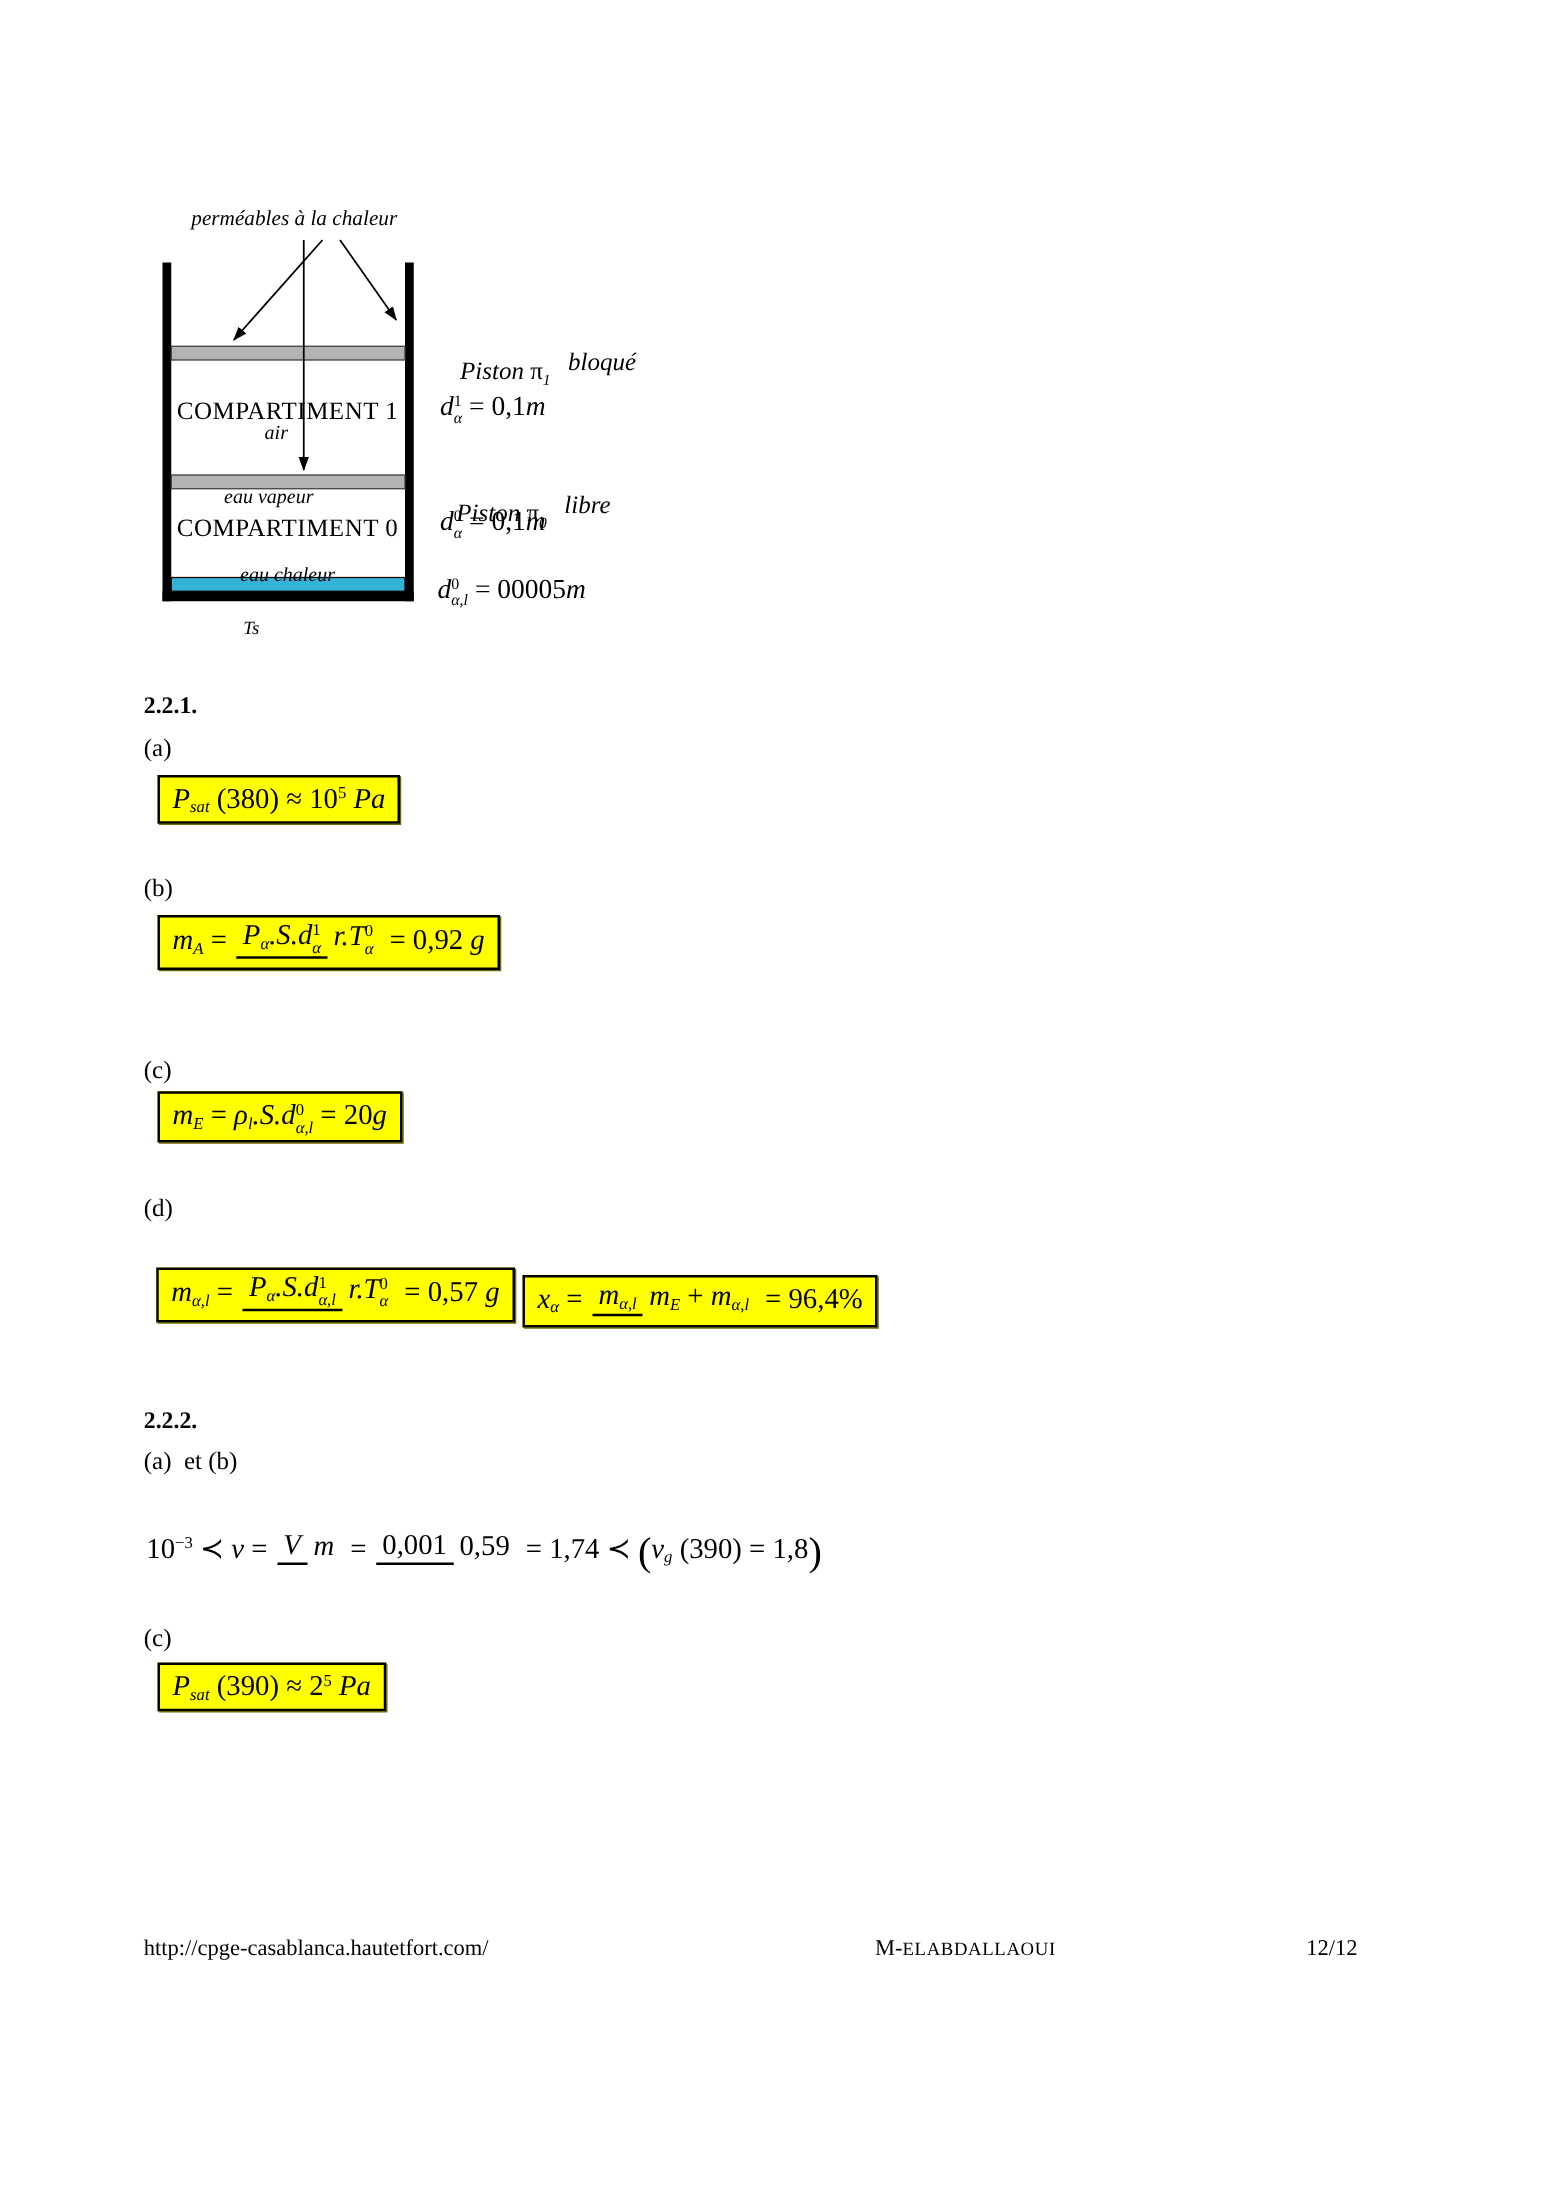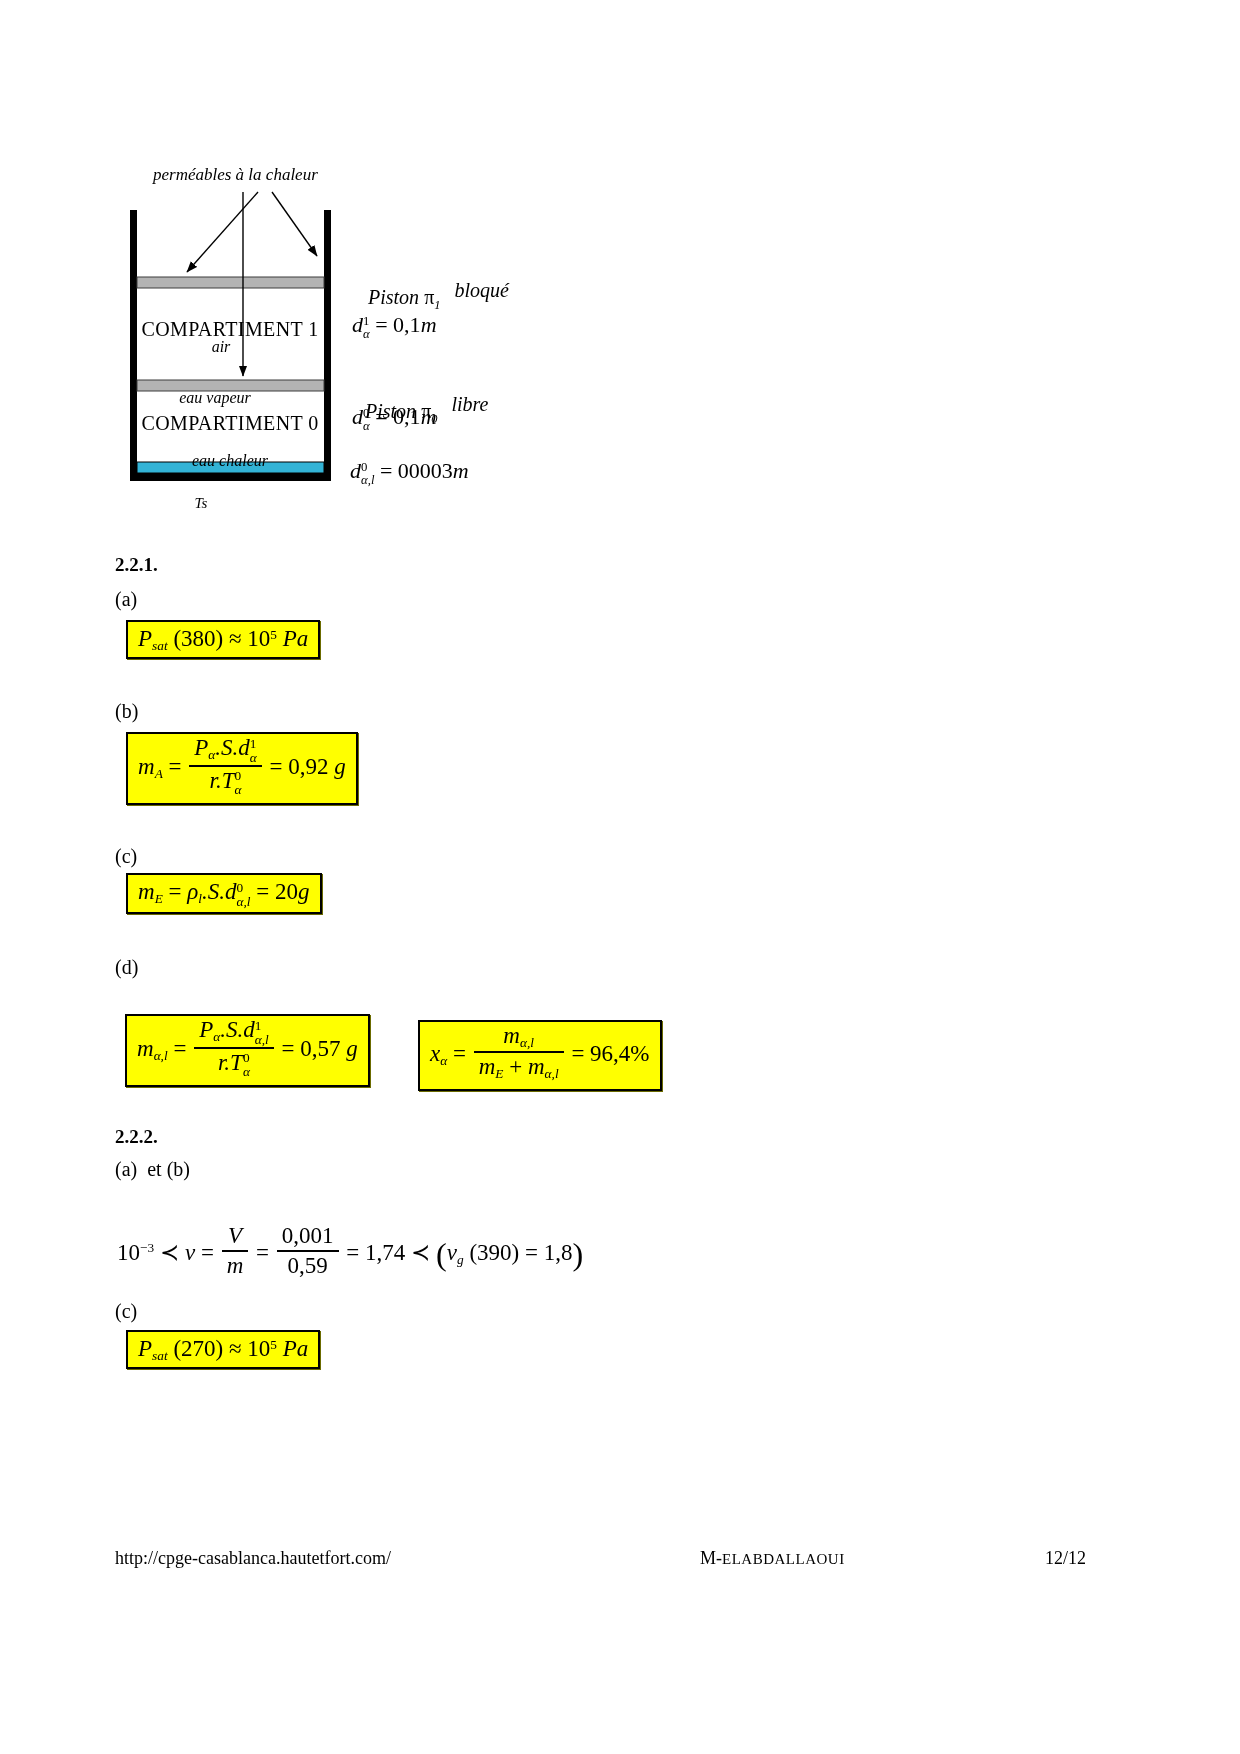--- a/index.html
+++ b/index.html
@@ -18,21 +18,21 @@
   .math{font-size:23px;white-space:pre;line-height:1.15;}
   .math .mi{font-style:italic;}
   .math .mr{font-style:normal;}
   .math .mb{font-style:normal;font-size:140%;vertical-align:middle;line-height:0;}
   .math .msub{font-size:58%;vertical-align:-26%;font-style:italic;}
   .math .msup{font-size:58%;vertical-align:48%;font-style:normal;}
   .mss{display:inline-flex;flex-direction:column;vertical-align:middle;font-size:58%;
        line-height:1.05;align-items:flex-start;transform:translateY(1px);}
   .mss .mss-sup{font-style:normal;}
   .mss .mss-sub{font-style:italic;}
-  .mfrac{display:inline-flex;flex-direction:column;vertical-align:middle;text-align:center;
+  .mfrac{display:inline-flex;flex-direction:row;vertical-align:middle;text-align:center;
          margin:0 2px;transform:translateY(-3px);}
   .mnum{border-bottom:2px solid #000;padding:0 5px 1px 5px;}
   .mden{padding:1px 5px 0 5px;}
   .mnum,.mden{display:block;text-align:center;}
   
   .ansbox{position:absolute;background:var(--highlight,#ffff00);border:2px solid #000;
           padding:4px 10px;display:inline-block;box-shadow:1px 1px 0 #6b6b00;}
   .h2{font-weight:bold;font-size:19px;}
   .plbl{font-size:20px;white-space:pre;}
   
@@ -80,21 +80,21 @@
 
   <div class="abs plabel" style="left:348px;top:263px;">
     <span>Piston </span><span class="pi">π</span><sub>1</sub><span class="pstate">bloqué</span>
   </div>
   <div class="abs math" style="left:352px;top:312px;font-size:22px;"><span class="mi">d</span><span class="mss"><span class="mss-sup">1</span><span class="mss-sub">α</span></span><span class="mr"> = 0,1</span><span class="mi">m</span></div>
 
   <div class="abs plabel" style="left:345px;top:377px;">
     <span>Piston </span><span class="pi">π</span><sub>0</sub><span class="pstate">libre</span>
   </div>
   <div class="abs math" style="left:352px;top:404px;font-size:22px;"><span class="mi">d</span><span class="mss"><span class="mss-sup">0</span><span class="mss-sub">α</span></span><span class="mr"> = 0,1</span><span class="mi">m</span></div>
-  <div class="abs math" style="left:350px;top:458px;font-size:22px;"><span class="mi">d</span><span class="mss"><span class="mss-sup">0</span><span class="mss-sub">α,l</span></span><span class="mr"> = 00003</span><span class="mi">m</span></div>
+  <div class="abs math" style="left:350px;top:458px;font-size:22px;"><span class="mi">d</span><span class="mss"><span class="mss-sup">0</span><span class="mss-sub">α,l</span></span><span class="mr"> = 00005</span><span class="mi">m</span></div>
 
   <div class="abs h2" style="left:115px;top:554px;">2.2.1.</div>
   <div class="abs plbl" style="left:115px;top:588px;">(a)</div>
   <div class="ansbox" style="left:126px;top:620px;">
     <span class="math"><span class="mi">P</span><span class="msub">sat</span><span class="mr"> (380) ≈ 10</span><span class="msup">5</span><span class="mi"> Pa</span></span>
   </div>
 
   <div class="abs plbl" style="left:115px;top:700px;">(b)</div>
   <div class="ansbox" style="left:126px;top:732px;">
     <span class="math"><span class="mi">m</span><span class="msub">A</span><span class="mr"> = </span><span class="mfrac"><span class="mnum"><span class="mi">P</span><span class="msub">α</span><span class="mi">.S.d</span><span class="mss"><span class="mss-sup">1</span><span class="mss-sub">α</span></span></span><span class="mden"><span class="mi">r.T</span><span class="mss"><span class="mss-sup">0</span><span class="mss-sub">α</span></span></span></span><span class="mr"> = 0,92 </span><span class="mi">g</span></span>
@@ -112,21 +112,21 @@
   <div class="ansbox" style="left:418px;top:1020px;">
     <span class="math"><span class="mi">x</span><span class="msub">α</span><span class="mr"> = </span><span class="mfrac"><span class="mnum"><span class="mi">m</span><span class="msub">α,l</span></span><span class="mden"><span class="mi">m</span><span class="msub">E</span><span class="mr"> + </span><span class="mi">m</span><span class="msub">α,l</span></span></span><span class="mr"> = 96,4%</span></span>
   </div>
 
   <div class="abs h2" style="left:115px;top:1126px;">2.2.2.</div>
   <div class="abs plbl" style="left:115px;top:1158px;">(a)  et (b)</div>
   <div class="abs math" style="left:117px;top:1226px;"><span class="mr">10</span><span class="msup">−3</span><span class="mr"> ≺ </span><span class="mi">v</span><span class="mr"> = </span><span class="mfrac"><span class="mnum"><span class="mi">V</span></span><span class="mden"><span class="mi">m</span></span></span><span class="mr"> = </span><span class="mfrac"><span class="mnum"><span class="mr">0,001</span></span><span class="mden"><span class="mr">0,59</span></span></span><span class="mr"> = 1,74 ≺ </span><span class="mb">(</span><span class="mi">v</span><span class="msub">g</span><span class="mr"> (390) = 1,8</span><span class="mb">)</span></div>
 
   <div class="abs plbl" style="left:115px;top:1300px;">(c)</div>
   <div class="ansbox" style="left:126px;top:1330px;">
-    <span class="math"><span class="mi">P</span><span class="msub">sat</span><span class="mr"> (270) ≈ 10</span><span class="msup">5</span><span class="mi"> Pa</span></span>
+    <span class="math"><span class="mi">P</span><span class="msub">sat</span><span class="mr"> (390) ≈ 2</span><span class="msup">5</span><span class="mi"> Pa</span></span>
   </div>
 
   <div class="abs foot" style="left:115px;top:1548px;">http://cpge-casablanca.hautetfort.com/</div>
   <div class="abs foot" style="left:700px;top:1548px;">
     <span>M-</span><span class="smallcaps">ELABDALLAOUI</span>
   </div>
   <div class="abs foot" style="left:1045px;top:1548px;">12/12</div>
 
 </div>
 

